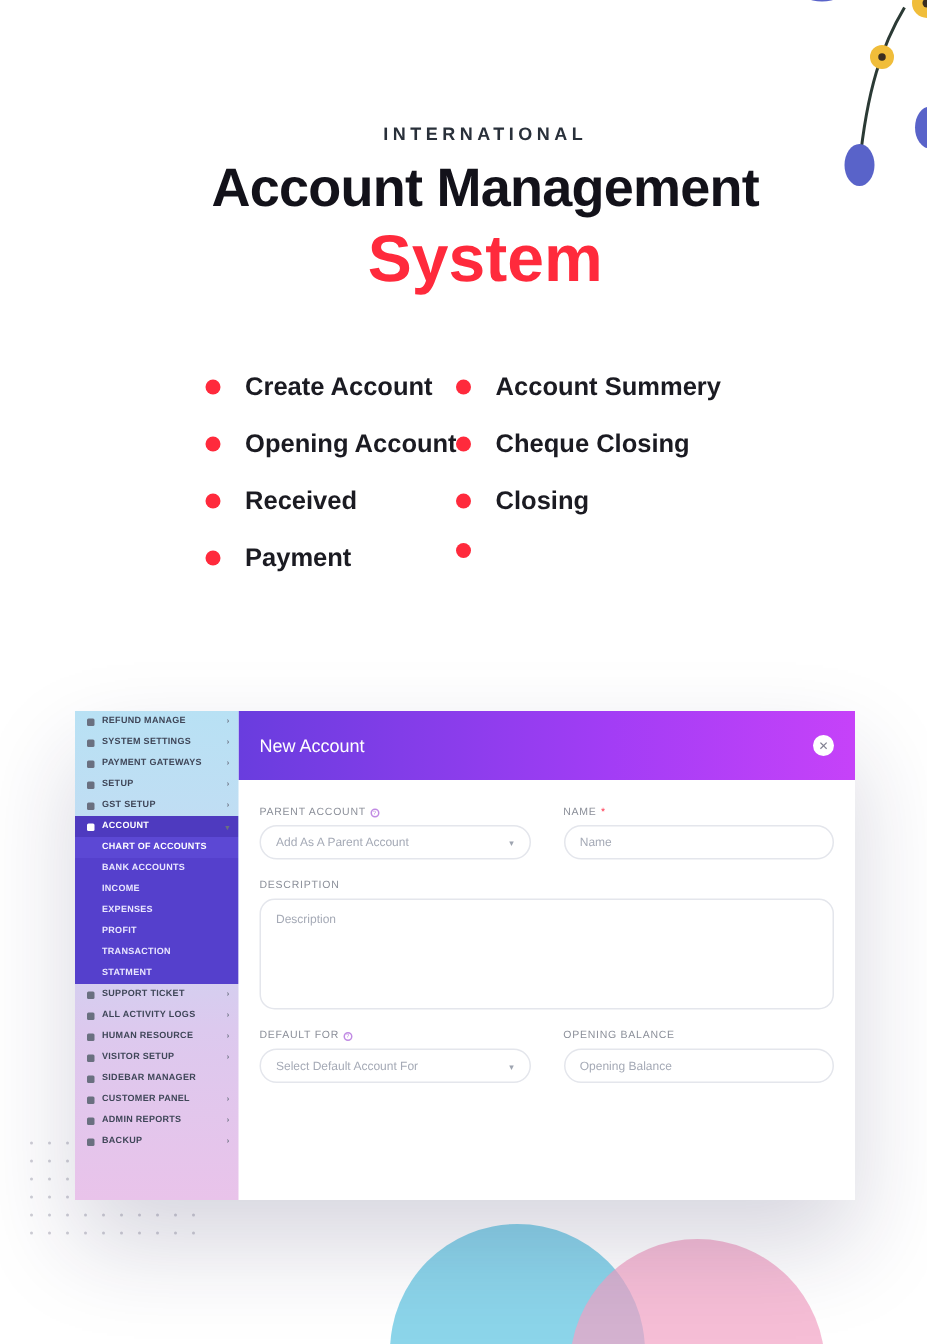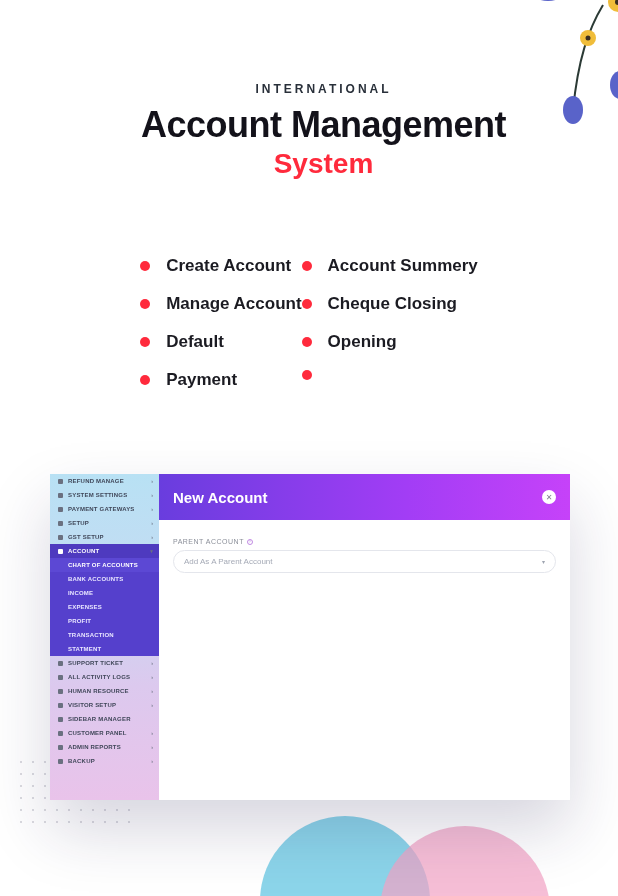--- a/index.html
+++ b/index.html
@@ -77,30 +77,30 @@
   .hero-title {
     margin-top: 8px;
     font-size: 36px;
     font-weight: 800;
     color: #13121a;
     letter-spacing: -0.5px;
   }
   .hero-title-accent {
     display: block;
     color: #ff2a3c;
-    font-size: 28px;
+    font-size: 44px;
     font-weight: 800;
     margin-top: 2px;
   }
 
   
   .feature-cols {
     display: flex;
     justify-content: center;
-    margin-top: 76px;
+    margin-top: 50px;
     position: relative;
     z-index: 3;
   }
   .feature-col { list-style: none; }
   .feature-item {
     display: flex;
     align-items: center;
     gap: 16px;
     margin-bottom: 18px;
     font-size: 17px;
@@ -181,22 +181,22 @@
   .modal-header {
     height: 46px;
     background: linear-gradient(90deg,#693dde 0%,#a23df5 60%,#c642f9 100%);
     display: flex;
     align-items: center;
     padding: 0 14px;
     justify-content: space-between;
   }
   .modal-title {
     color: #fff;
-    font-size: 15px;
-    font-weight: 700;
+    font-size: 12px;
+    font-weight: 400;
   }
   .modal-close {
     width: 14px; height: 14px;
     border-radius: 50%;
     background: #fff;
     display: flex;
     align-items: center;
     justify-content: center;
     font-size: 8px;
     color: #808090;
@@ -344,43 +344,43 @@
 </div>
 
 <div class="feature-cols">
   <ul class="feature-col">
     <li class="feature-item">
         <span class="bullet"></span>
         <span>Create Account</span>
       </li>
     <li class="feature-item">
         <span class="bullet"></span>
-        <span>Manage Account</span>
-      </li>
-    <li class="feature-item">
-        <span class="bullet"></span>
-        <span>Default</span>
+        <span>Opening Account</span>
+      </li>
+    <li class="feature-item">
+        <span class="bullet"></span>
+        <span>Received</span>
       </li>
     <li class="feature-item">
         <span class="bullet"></span>
         <span>Payment</span>
       </li>
   </ul>
   <ul class="feature-col">
     <li class="feature-item">
         <span class="bullet"></span>
         <span>Account Summery</span>
       </li>
     <li class="feature-item">
         <span class="bullet"></span>
         <span>Cheque Closing</span>
       </li>
     <li class="feature-item">
         <span class="bullet"></span>
-        <span>Opening</span>
+        <span>Closing</span>
       </li>
     <li class="feature-item">
         <span class="bullet"></span>
       </li>
   </ul>
 </div>
 
 <div class="app">
 
   <div class="sidebar">
@@ -492,20 +492,55 @@
         <div class="field">
           <div class="label">
               <span>PARENT ACCOUNT</span>
               <span class="info">?</span>
             </div>
           <div class="control">
               <span>Add As A Parent Account</span>
               <span class="caret">▾</span>
             </div>
         </div>
-      </div>
-
-
-
+        <div class="field">
+          <div class="label">
+              <span>NAME</span> 
+              <span class="req">*</span>
+            </div>
+          <div class="control">
+              <span>Name</span>
+            </div>
+        </div>
+      </div>
+
+
+      <div class="field" style="margin-bottom:14px;">
+        <div class="label">
+            <span>DESCRIPTION</span>
+          </div>
+        <div class="textarea"><span>Description</span></div>
+      </div>
+
+      <div class="row" style="margin-bottom:0;">
+        <div class="field">
+          <div class="label">
+              <span>DEFAULT FOR</span>
+              <span class="info">?</span>
+            </div>
+          <div class="control">
+              <span>Select Default Account For</span>
+              <span class="caret">▾</span>
+            </div>
+        </div>
+        <div class="field">
+          <div class="label">
+              <span>OPENING BALANCE</span>
+            </div>
+          <div class="control">
+              <span>Opening Balance</span>
+            </div>
+        </div>
+      </div>
 
     </div>
   </div>
 </div>
 
 </body></html>

